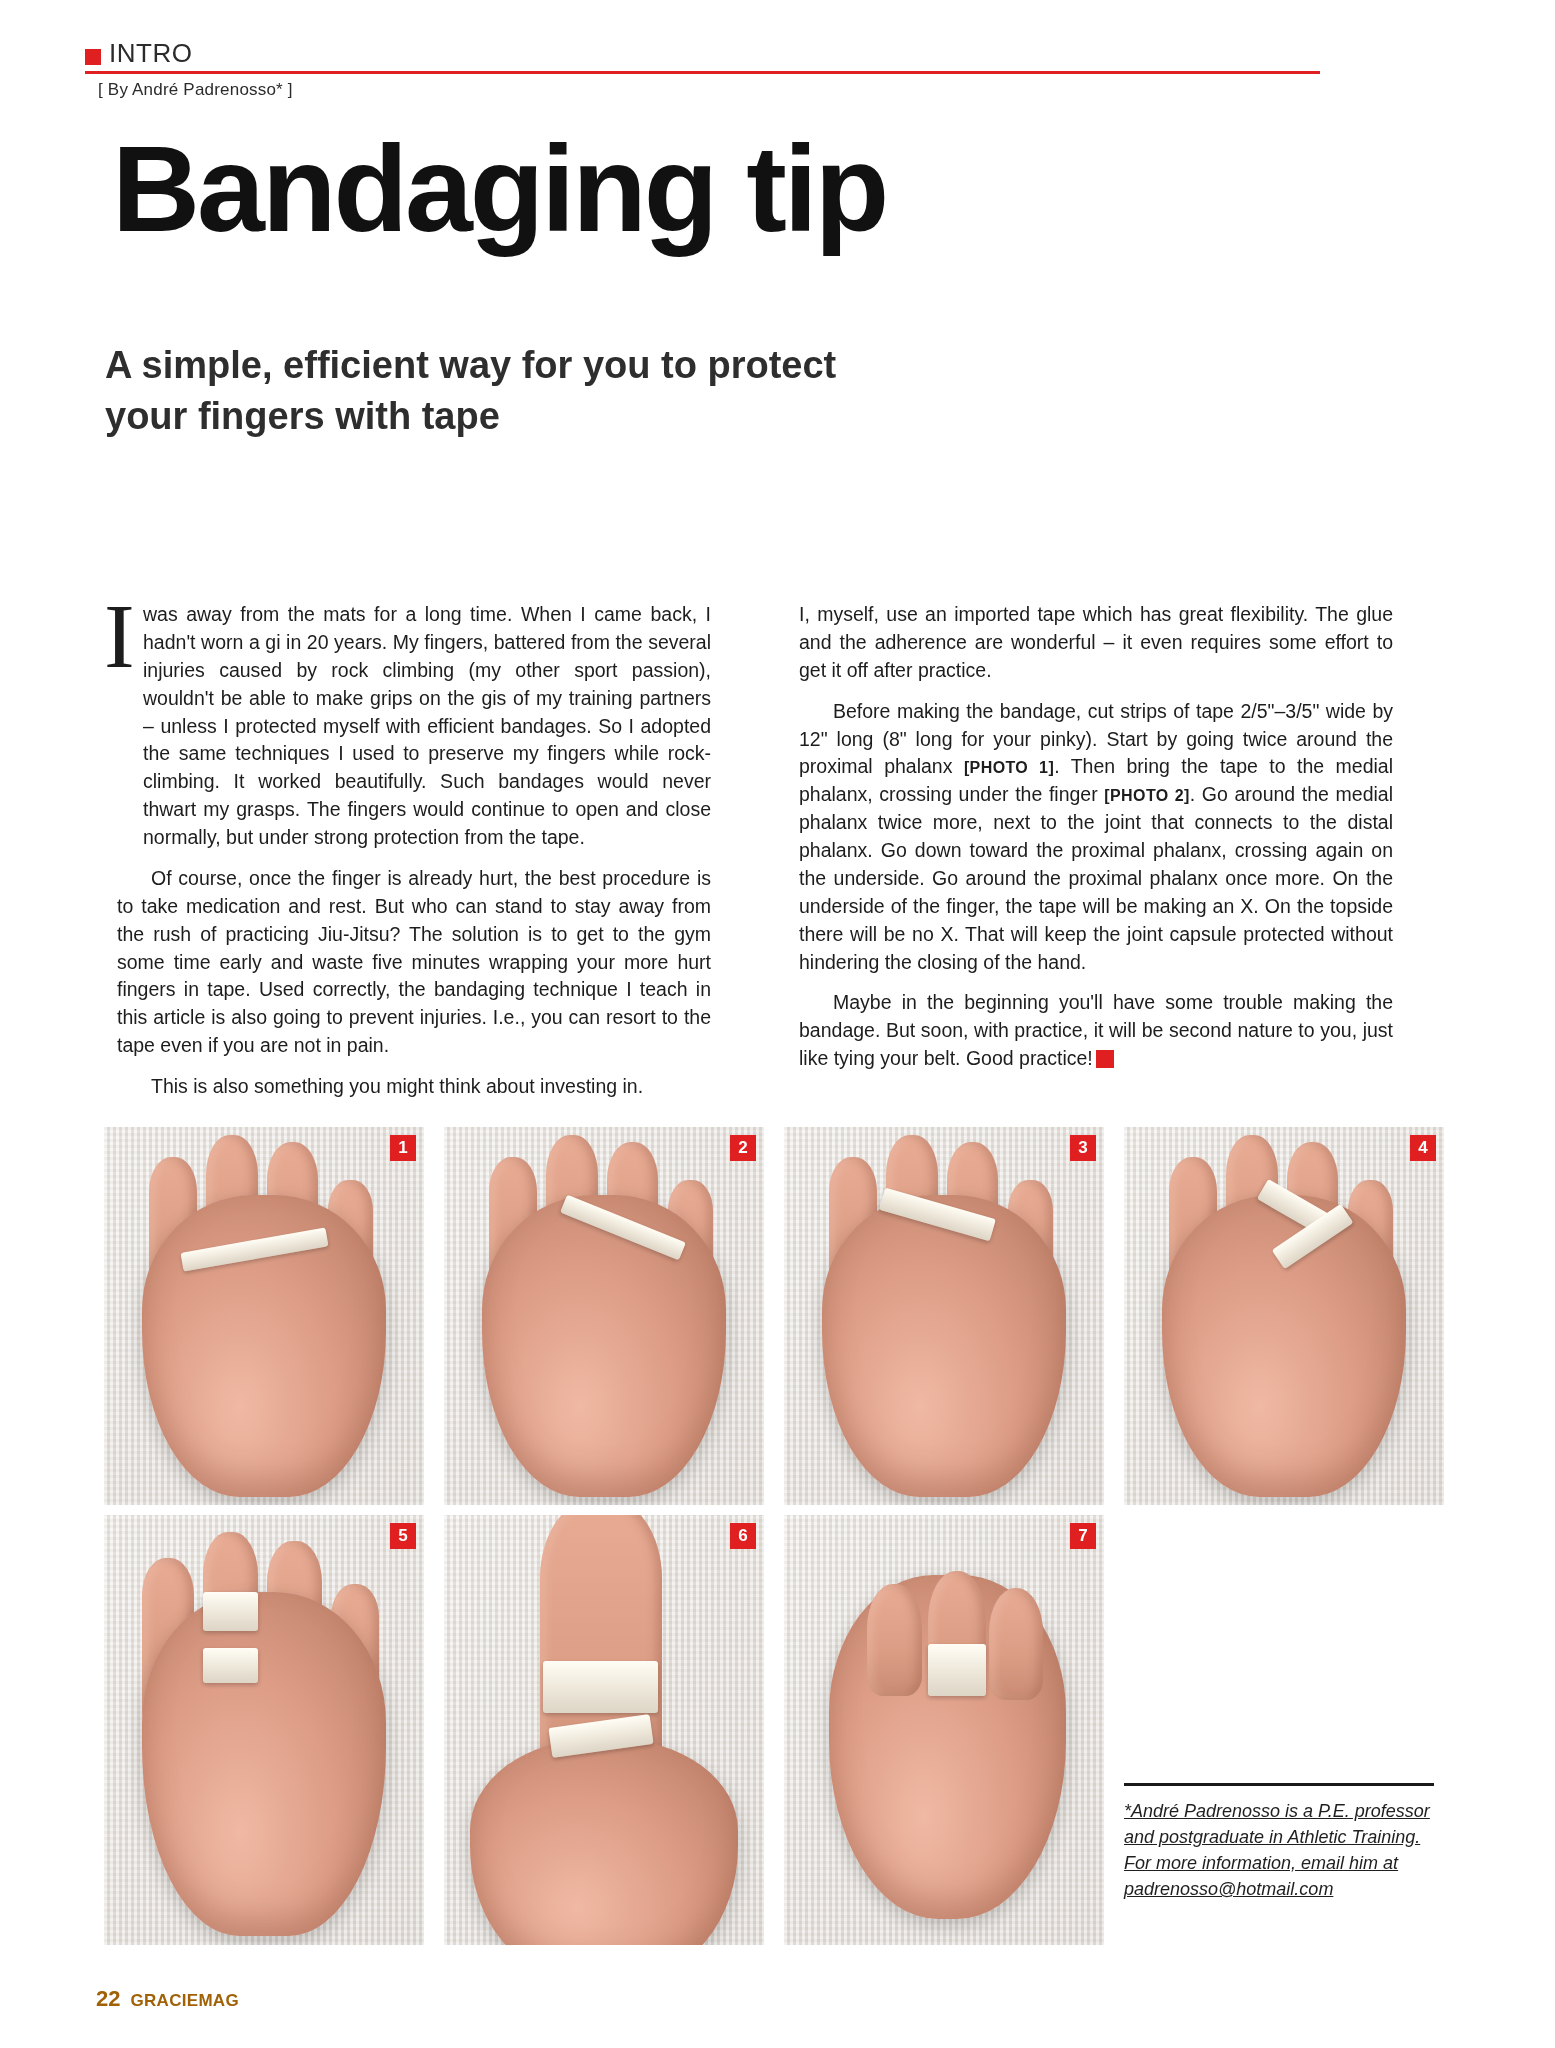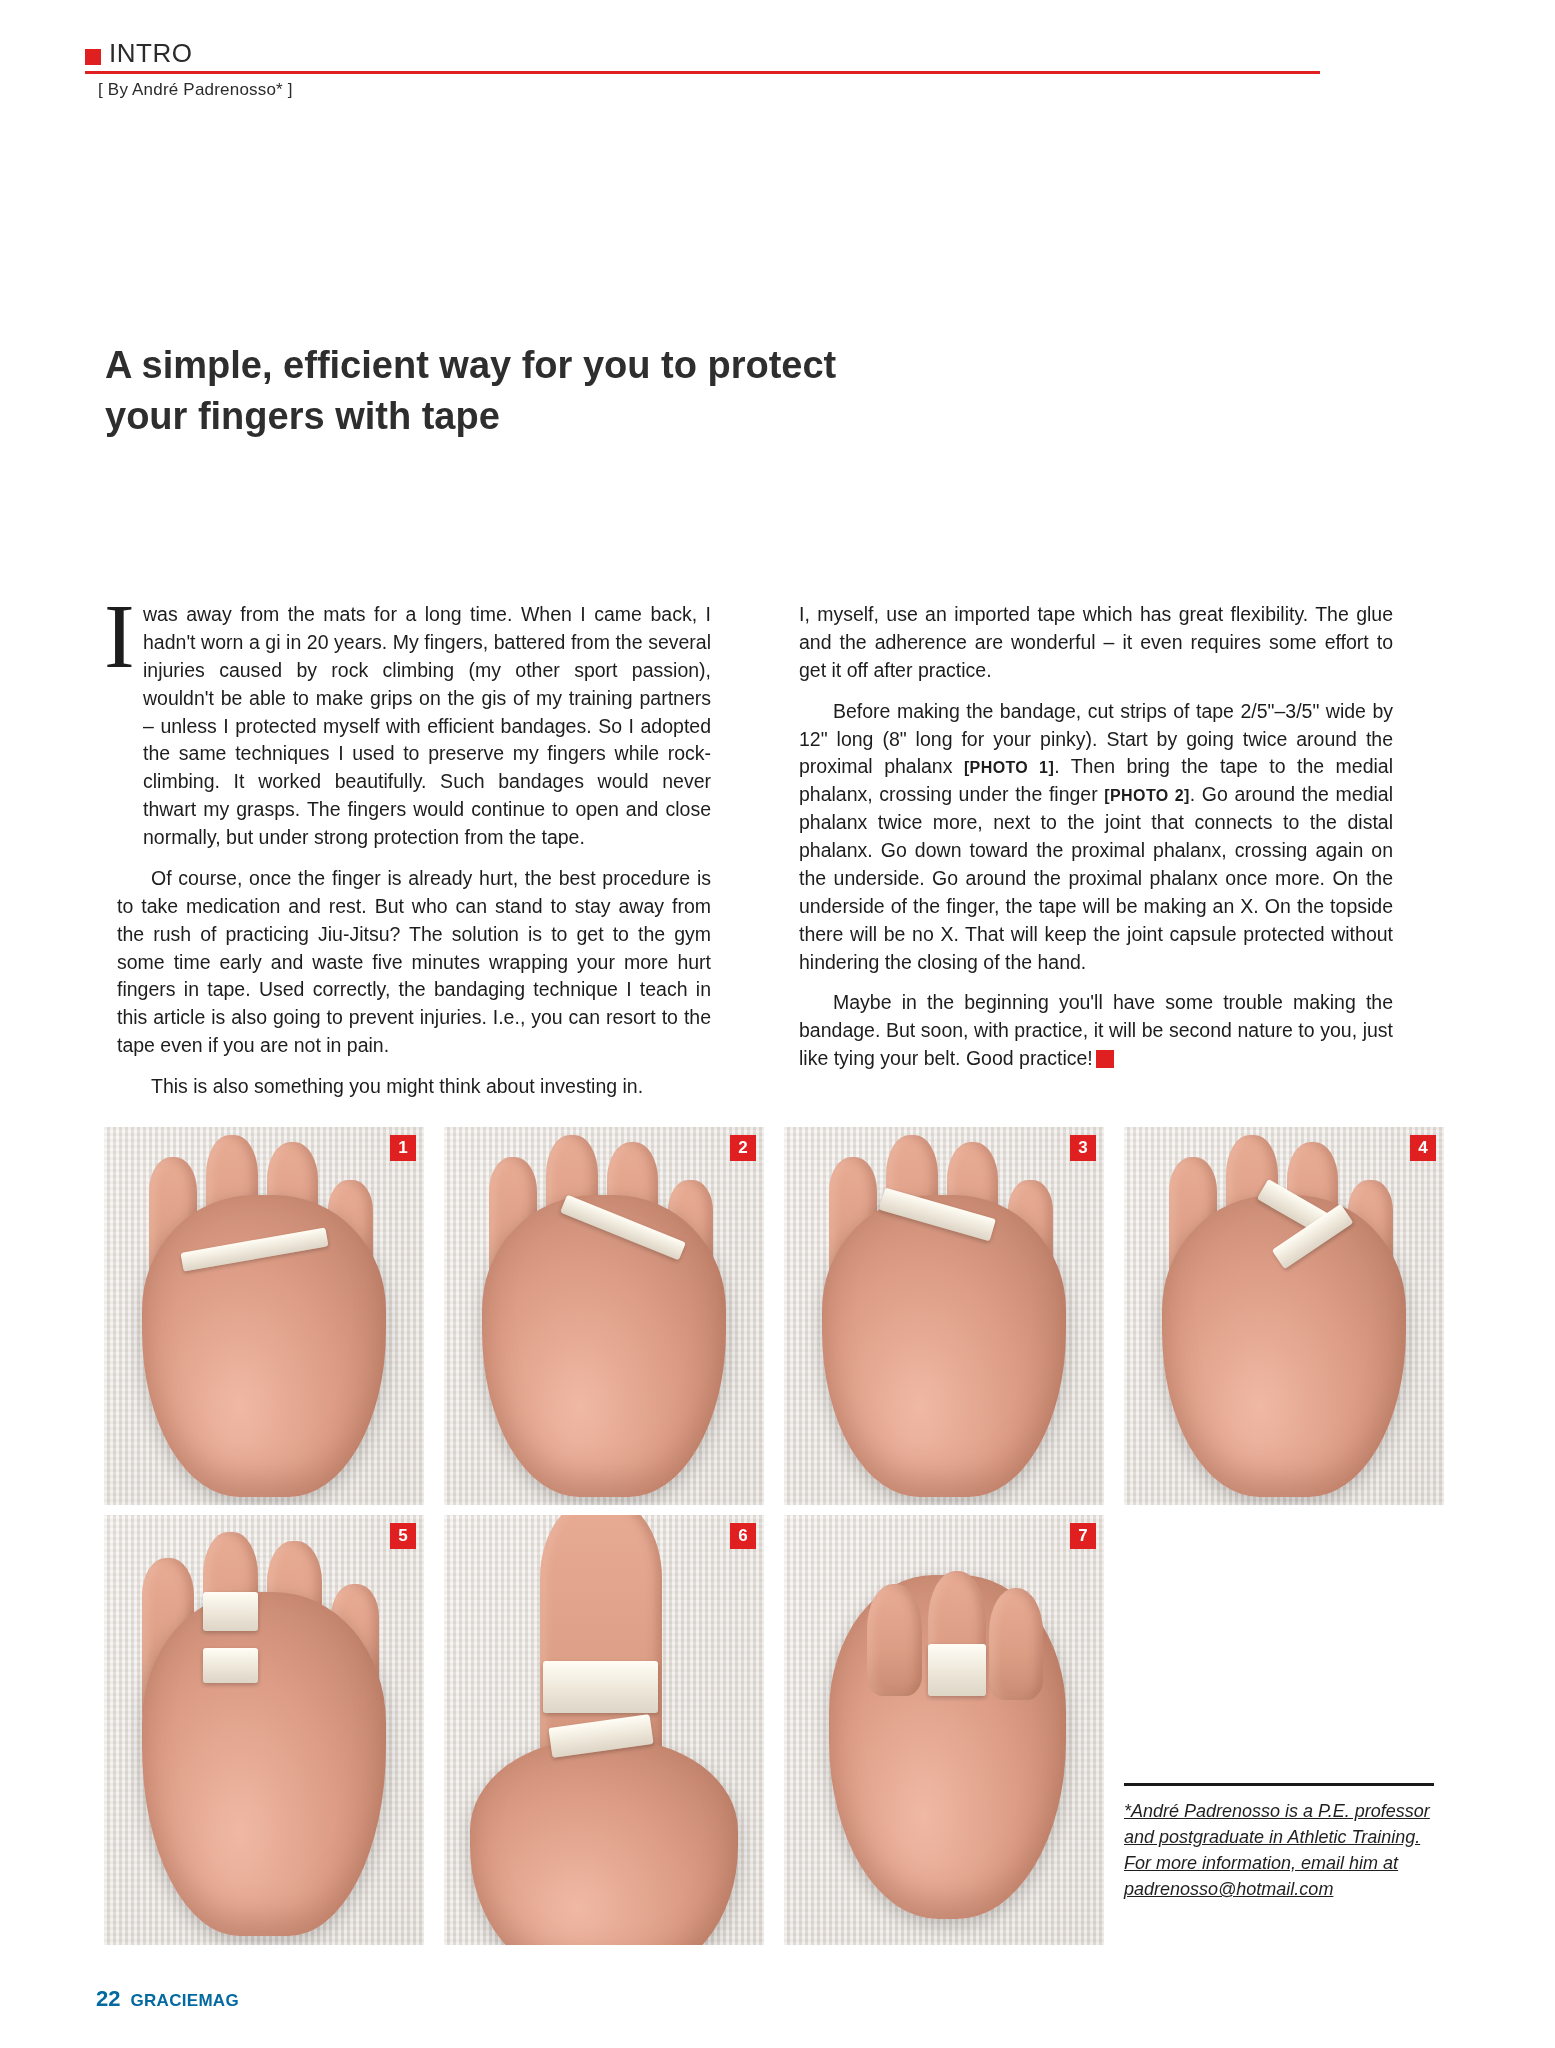--- a/index.html
+++ b/index.html
@@ -208,38 +208,39 @@
     color: #1f1f1f;
     text-decoration: underline;
   }
 
   
   .footer {
     position: absolute;
     left: 96px;
     bottom: 36px;
     font-size: 19px;
-    color: #0369a1;
+    color: #a16207;
   }
   .footer .pagenum { font-weight: bold; font-size: 22px; }
   .footer .mag { font-weight: bold; font-size: 17px; letter-spacing: 0.3px; margin-left: 10px; }
 </style>
 </head>
 <body>
 
 <div class="page">
 
   <div class="header">
     <div class="header-square"></div>
     <div class="header-label">INTRO</div>
     <div class="header-rule"></div>
   </div>
 
   <div class="byline">[  By André Padrenosso*  ]</div>
 
+  <div class="title">Bandaging tip</div>
   <div class="subtitle">A simple, efficient way for you to protect your fingers with tape</div>
 
   <div class="col col-left">
     <div class="dropcap-wrap">
       <span class="dropcap">I</span>
       <p class="first indent-block">was away from the mats for a long time. When I came back, I hadn't worn a gi in 20 years. My fingers, battered from the several injuries caused by rock climbing (my other sport passion), wouldn't be able to make grips on the gis of my training partners – unless I protected myself with efficient bandages. So I adopted the same techniques I used to preserve my fingers while rock-climbing. It worked beautifully. Such bandages would never thwart my grasps. The fingers would continue to open and close normally, but under strong protection from the tape.</p>
     </div>
     <p>Of course, once the finger is already hurt, the best procedure is to take medication and rest. But who can stand to stay away from the rush of practicing Jiu-Jitsu? The solution is to get to the gym some time early and waste five minutes wrapping your more hurt fingers in tape. Used correctly, the bandaging technique I teach in this article is also going to prevent injuries. I.e., you can resort to the tape even if you are not in pain.</p>
     <p>This is also something you might think about investing in.</p>
   </div>

